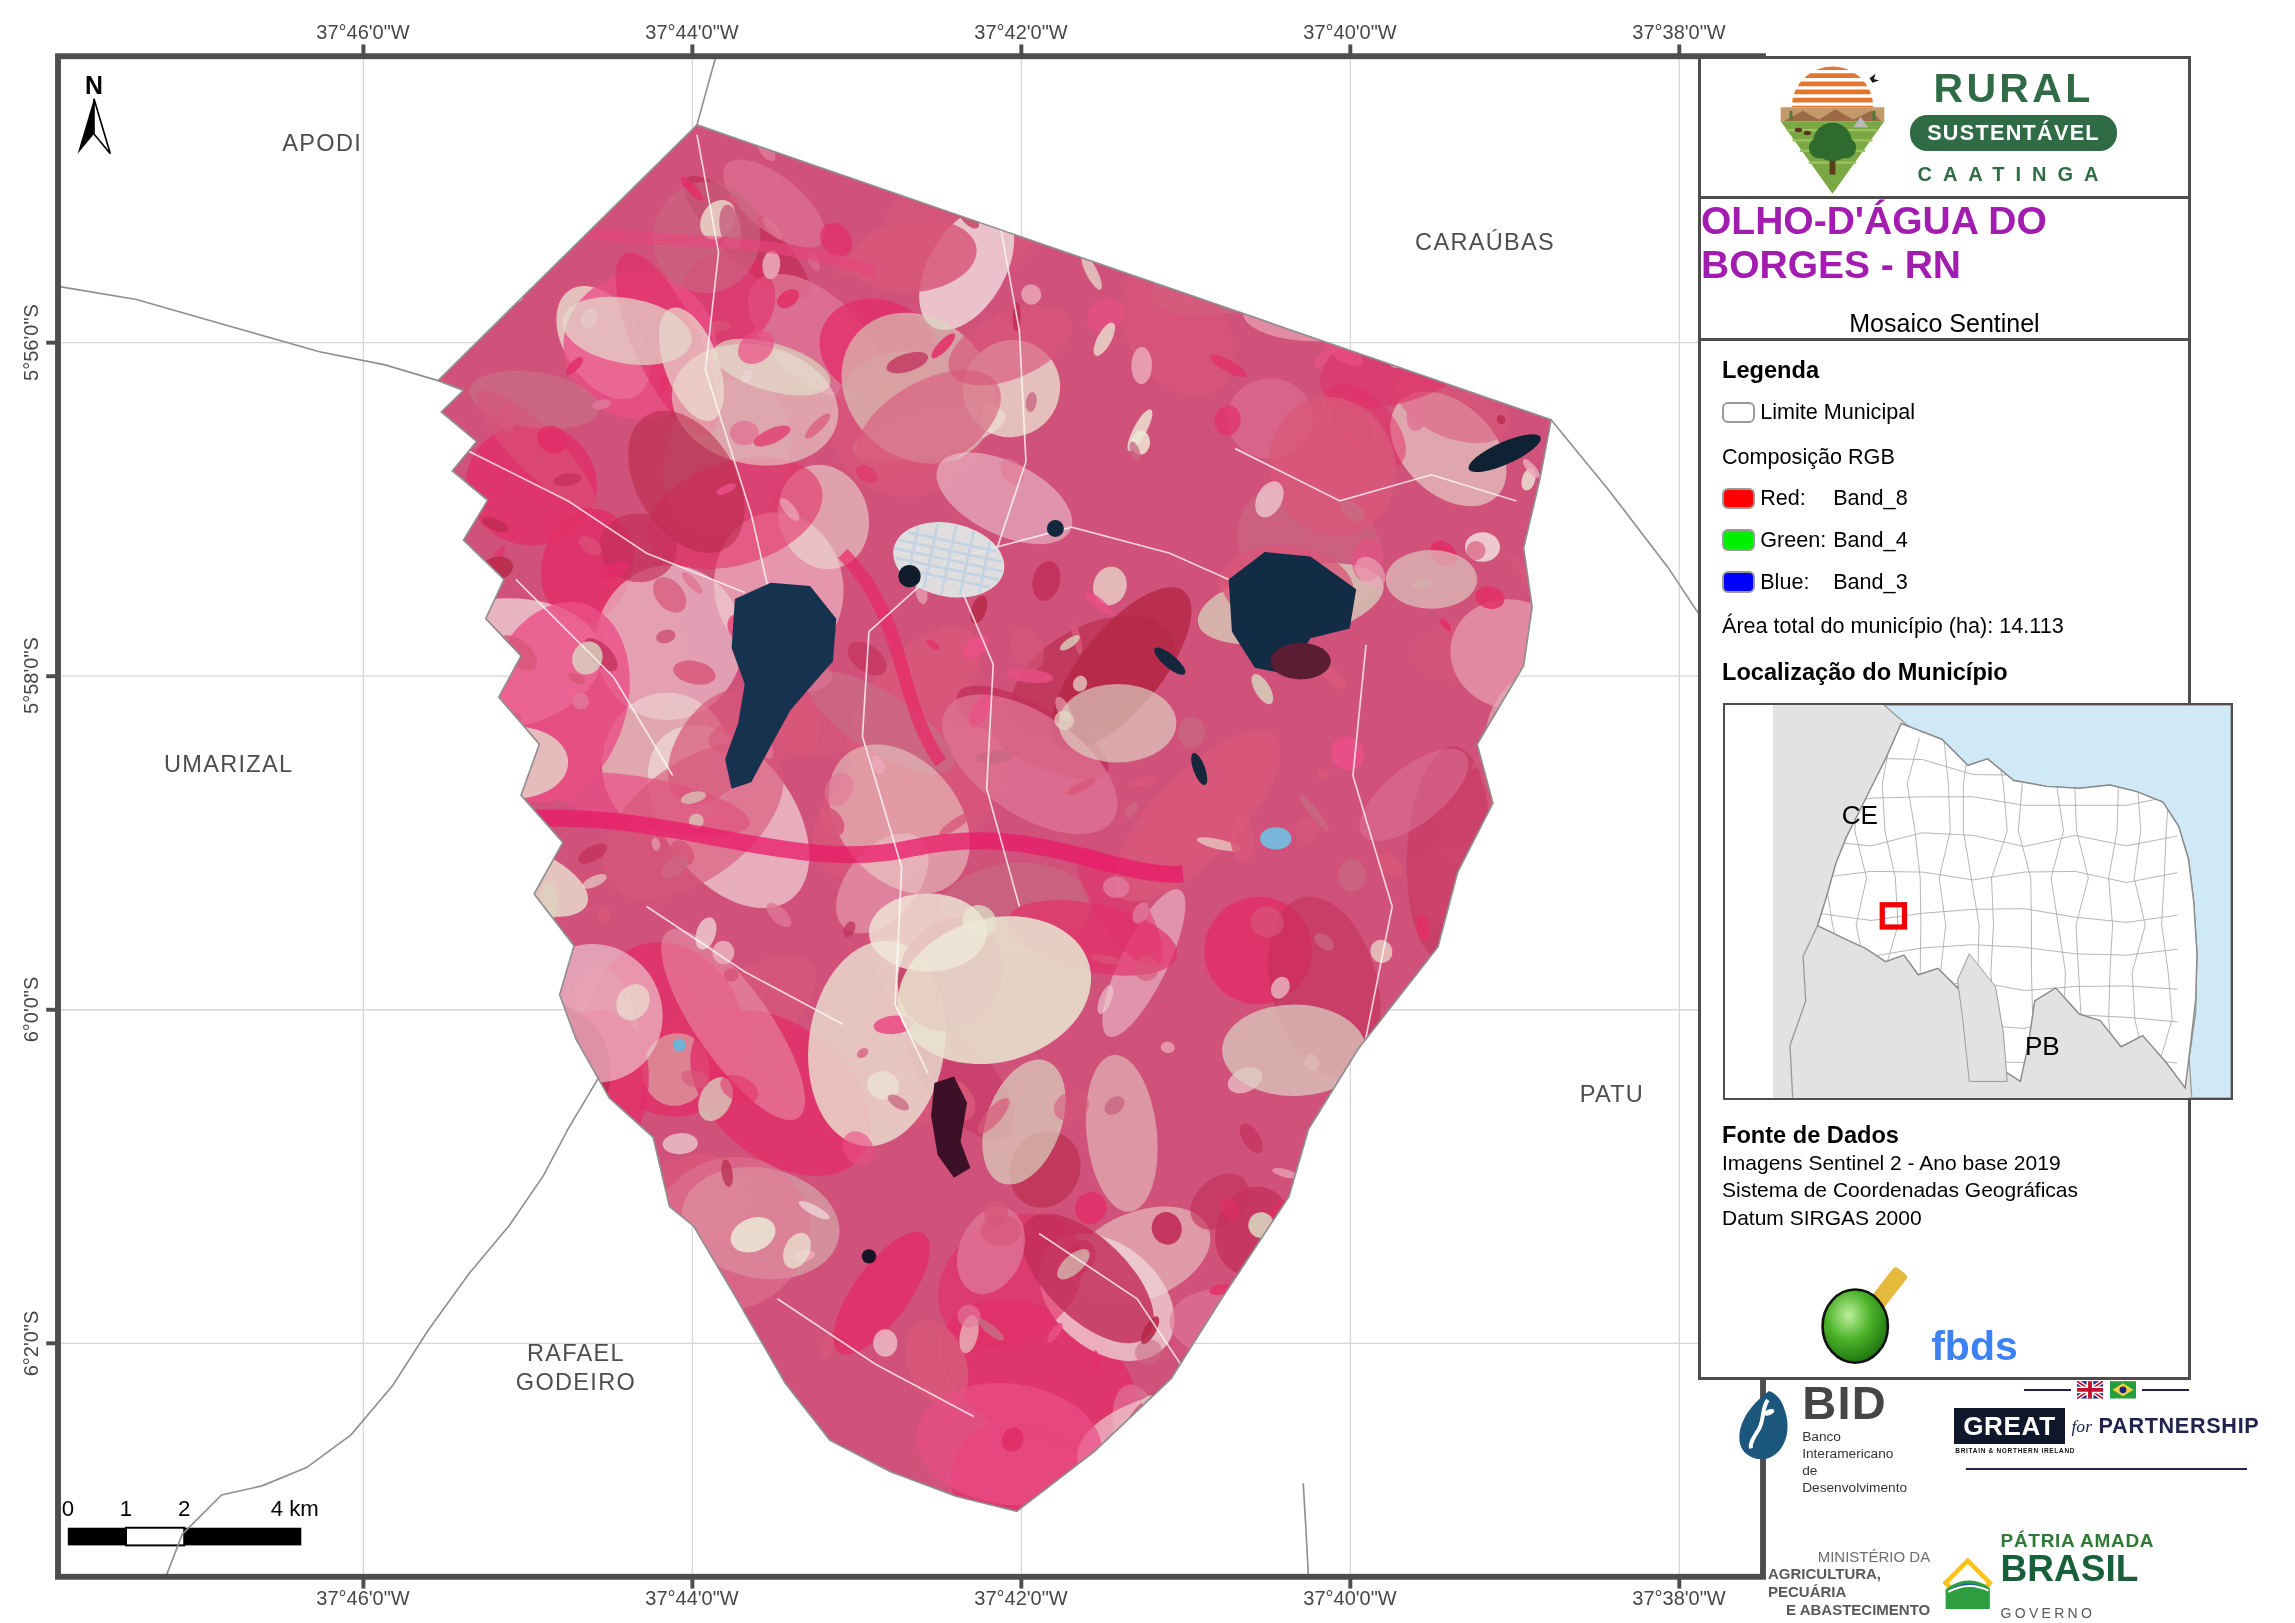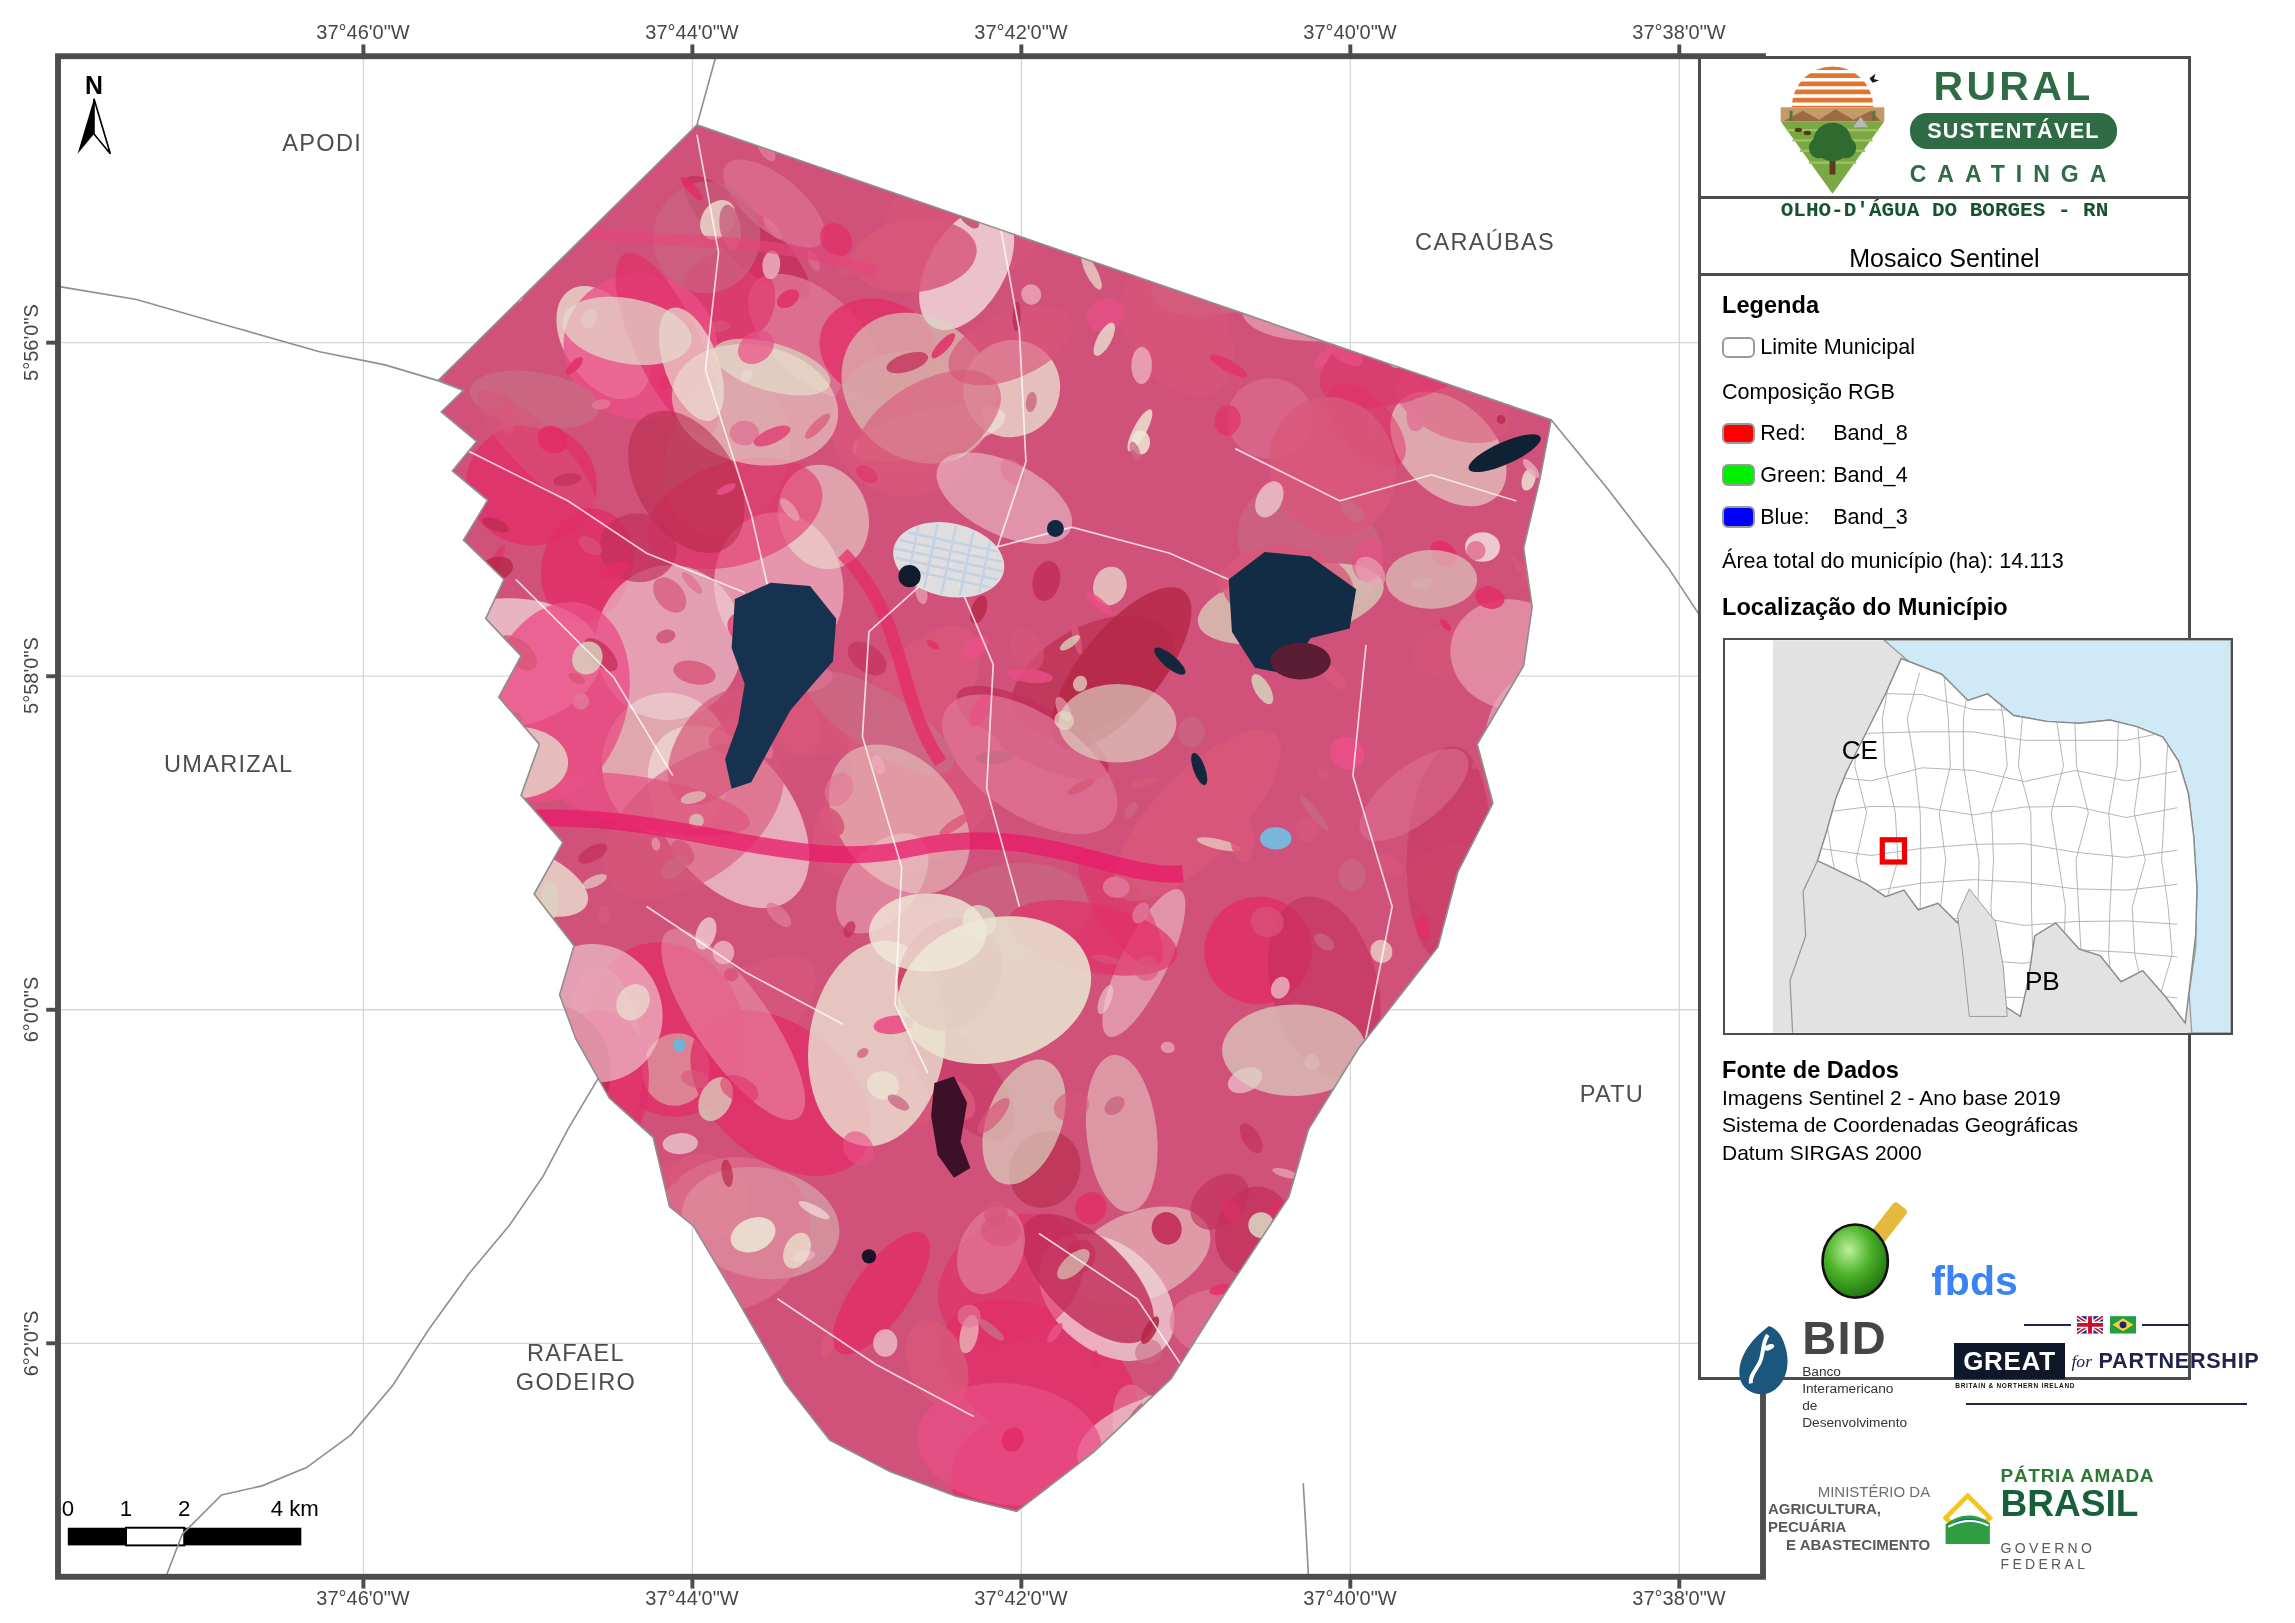--- a/index.html
+++ b/index.html
@@ -18,23 +18,23 @@
            border:3.3px solid #4d4d4d;background:#fff;display:flex;flex-direction:column;}
   #sb-logo{height:175px;box-sizing:border-box;display:flex;align-items:center;justify-content:center;gap:17px;}
   #sb-title{height:147px;box-sizing:border-box;border-top:3.3px solid #4d4d4d;display:flex;flex-direction:column;
             align-items:center;justify-content:center;gap:22px;}
   #sb-body{flex:1;box-sizing:border-box;border-top:3.3px solid #4d4d4d;padding:15.7px 0 0 21px;}
 
   .brand-col{display:flex;flex-direction:column;align-items:center;}
   .brand-rural{font-size:41px;font-weight:bold;color:#2f6b45;letter-spacing:3.3px;line-height:39px;}
   .brand-pill{margin-top:6.5px;background:#2f6b45;color:#fff;font-weight:bold;font-size:21.6px;
               padding:5.2px 17px;border-radius:17px;letter-spacing:1.3px;}
-  .brand-caat{margin-top:12px;color:#2f6b45;font-size:23px;font-weight:bold;letter-spacing:11px;}
-
-  .map-title{font-size:21px;font-weight:bold;color:#14532d;font-family:Liberation Mono, monospace;}
+  .brand-caat{margin-top:12px;color:#2f6b45;font-size:20px;font-weight:bold;letter-spacing:11px;}
+
+  .map-title{font-size:39px;font-weight:bold;color:#a21caf;}
   .map-subtitle{font-size:25px;color:#000;}
 
   .sec-head{font-size:23.6px;font-weight:bold;color:#000;}
   .leg-row{display:flex;align-items:center;margin-top:15.7px;}
   .swatch{width:33px;height:21.6px;border:2px solid #9a9a9a;border-radius:5.9px;box-sizing:border-box;}
   .leg-text{font-size:21.6px;color:#000;margin-left:5.2px;}
   .leg-label{font-size:21.6px;color:#000;margin-left:5.2px;width:73px;}
   .leg-val{font-size:21.6px;color:#000;}
   .leg-plain{font-size:21.6px;color:#000;margin-top:18.3px;}
 

